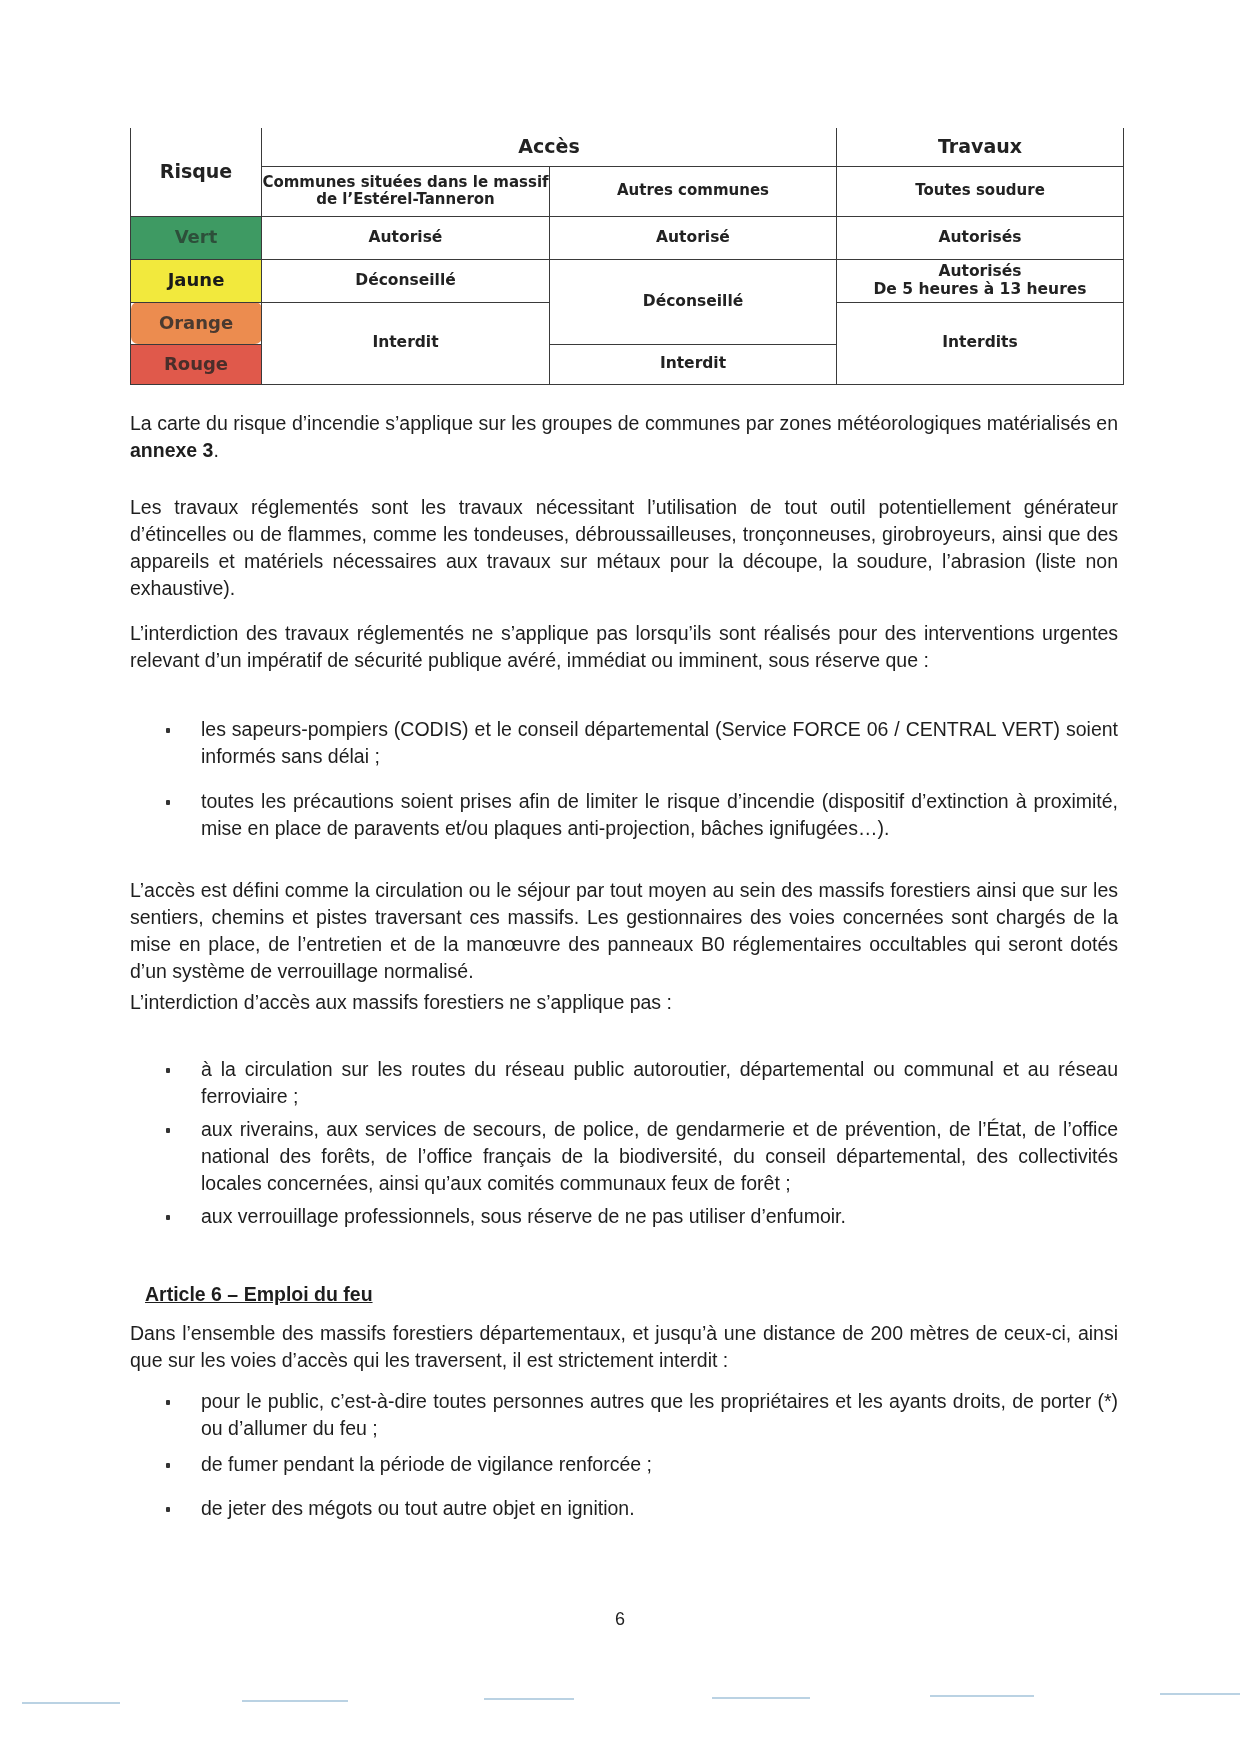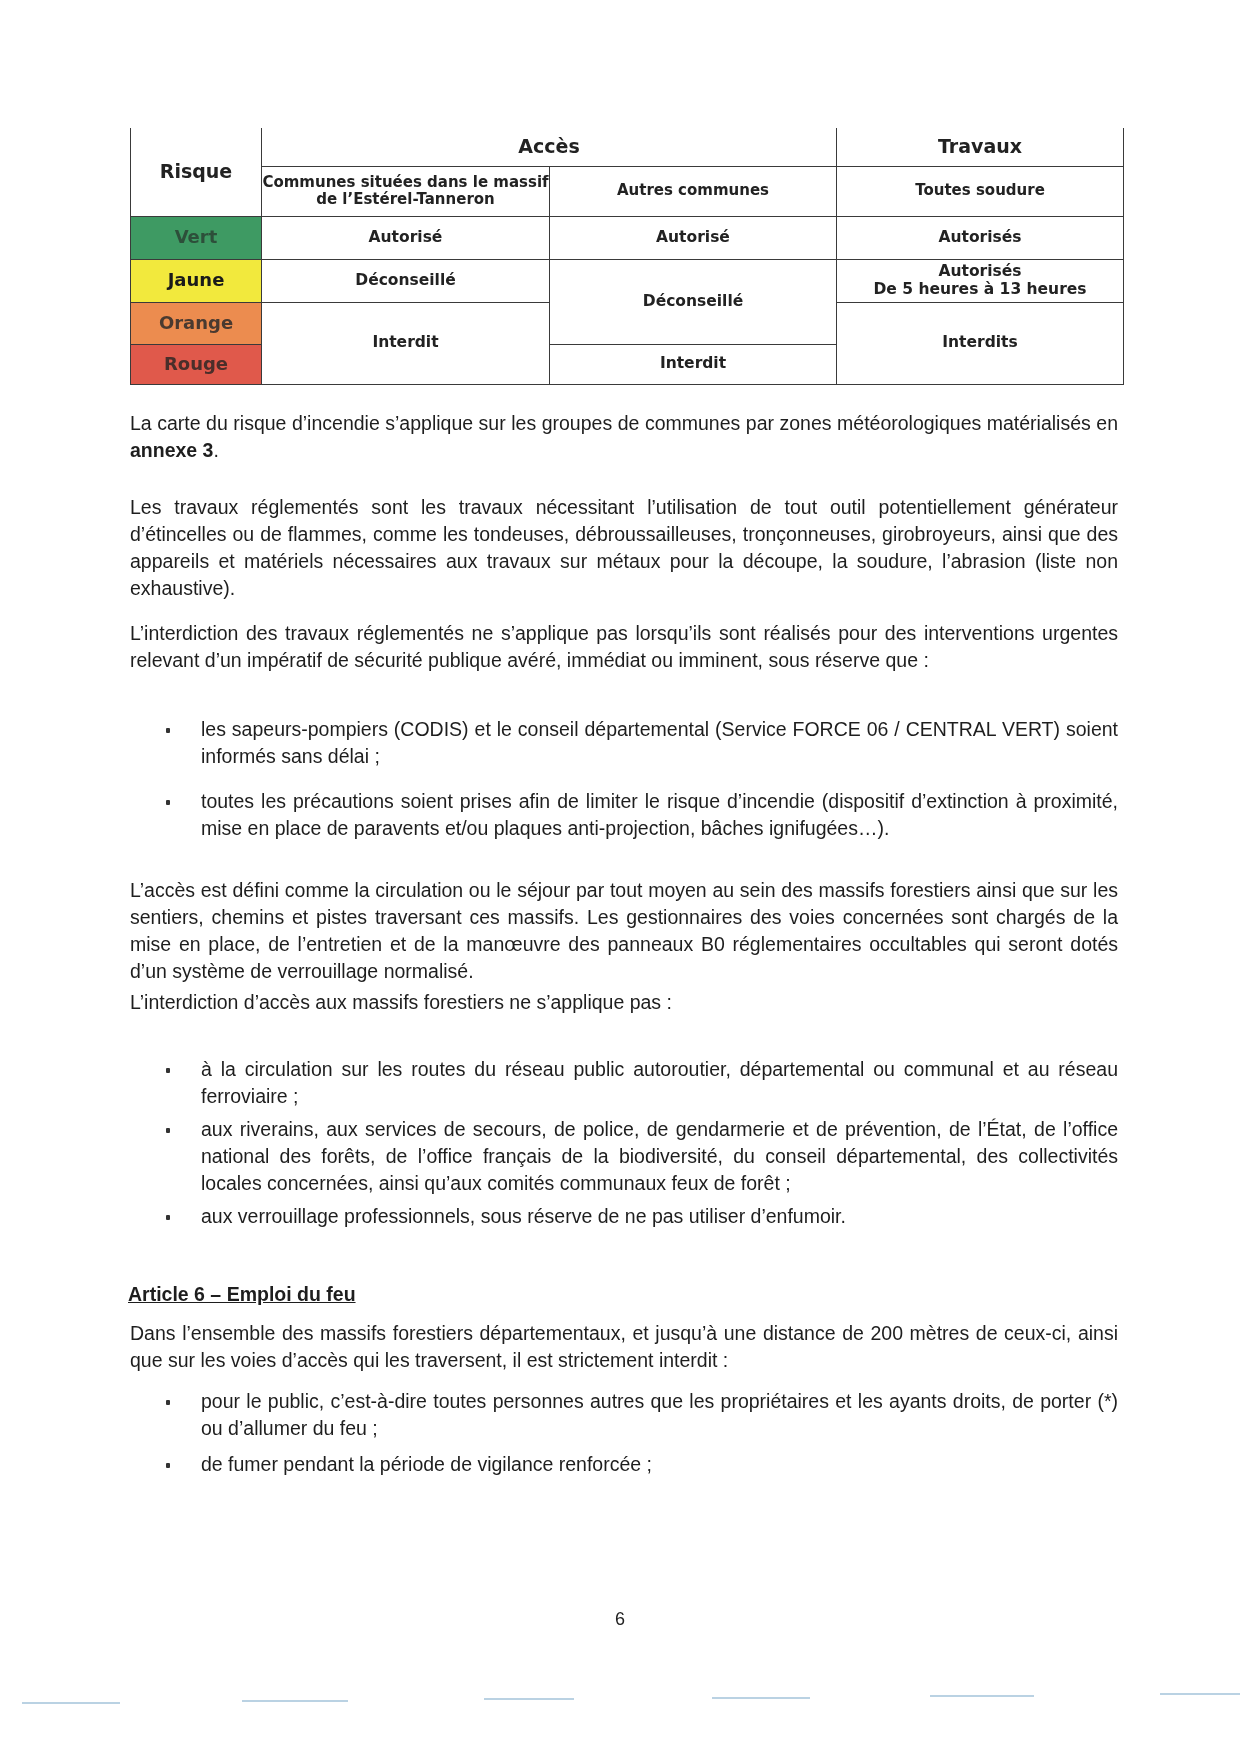--- a/index.html
+++ b/index.html
@@ -20,41 +20,41 @@
       border: 1.5px solid #3a3a3a; text-align: center; vertical-align: middle;
       padding: 0; line-height: 1.15;
     }
     .risk-table .top-open { border-top: none; }
     .risk-table .h-main { font-size: 19px; }
     .risk-table .h-sub  { font-size: 15px; }
     .risk-table .cell   { font-size: 15.5px; }
     .risk-table .risk   { font-size: 18px; }
     .risk-vert   { color: #2d4f3a; margin-left: 27px; }
     .risk-jaune  { color: #1a1a1a; }
-    .risk-orange { color: #4a3a30; }
+    .risk-orange { color: #4a3a30; border-radius: 7px; }
     .risk-rouge  { color: #4a2e2a; }
 
     
     .text {
       position: absolute; left: 130px; width: 988px;
       font-family: "Liberation Sans", sans-serif; font-size: 19.5px;
       line-height: 27px; color: #1e1e1e; margin: 0;
       text-align: justify;
     }
     .bullets { position: absolute; left: 130px; width: 988px; margin: 0; padding: 0; list-style: none; }
     .bullets li {
       position: relative; padding-left: 71px; font-size: 19.5px; line-height: 27px;
       text-align: justify; color: #1e1e1e;
     }
     .bullet-dot {
       position: absolute; left: 36px; top: 12px; width: 4px; height: 5px;
       background: #333; border-radius: 1px;
     }
     .heading {
-      position: absolute; left: 128px; font-size: 19.5px; font-weight: bold;
+      position: absolute; left: 145px; font-size: 19.5px; font-weight: bold;
       text-decoration: underline; color: #1e1e1e; margin: 0;
     }
     .page-number {
       position: absolute; left: 0; width: 1240px; top: 1609px; text-align: center;
       font-size: 18px; color: #222;
     }
     .scan-mark {
       position: absolute; height: 2px; background: #a9c7dc; opacity: 0.8;
     }
   </style>
@@ -129,20 +129,21 @@
     <li><span class="bullet-dot"></span><span>aux verrouillage professionnels, sous réserve de ne pas utiliser d’enfumoir.</span></li>
   </ul>
 
   <h2 class="heading" style="top:1283px">Article 6 – Emploi du feu</h2>
 
   <p class="text" style="top:1320px">Dans l’ensemble des massifs forestiers départementaux, et jusqu’à une distance de 200 mètres de ceux-ci, ainsi que sur les voies d’accès qui les traversent, il est strictement interdit :</p>
 
   <ul class="bullets" style="top:1388px">
     <li style="margin-bottom:9px"><span class="bullet-dot"></span><span>pour le public, c’est-à-dire toutes personnes autres que les propriétaires et les ayants droits, de porter (*) ou d’allumer du feu ;</span></li>
     <li style="margin-bottom:17px"><span class="bullet-dot"></span><span>de fumer pendant la période de vigilance renforcée ;</span></li>
+    <li><span class="bullet-dot"></span><span>de jeter des mégots ou tout autre objet en ignition.</span></li>
   </ul>
 
   <div class="page-number">6</div>
 
   <div class="scan-mark" style="left:22px; top:1702px; width:98px"></div>
   <div class="scan-mark" style="left:242px; top:1700px; width:106px"></div>
   <div class="scan-mark" style="left:484px; top:1698px; width:90px"></div>
   <div class="scan-mark" style="left:712px; top:1697px; width:98px"></div>
   <div class="scan-mark" style="left:930px; top:1695px; width:104px"></div>
   <div class="scan-mark" style="left:1160px; top:1693px; width:80px"></div>

